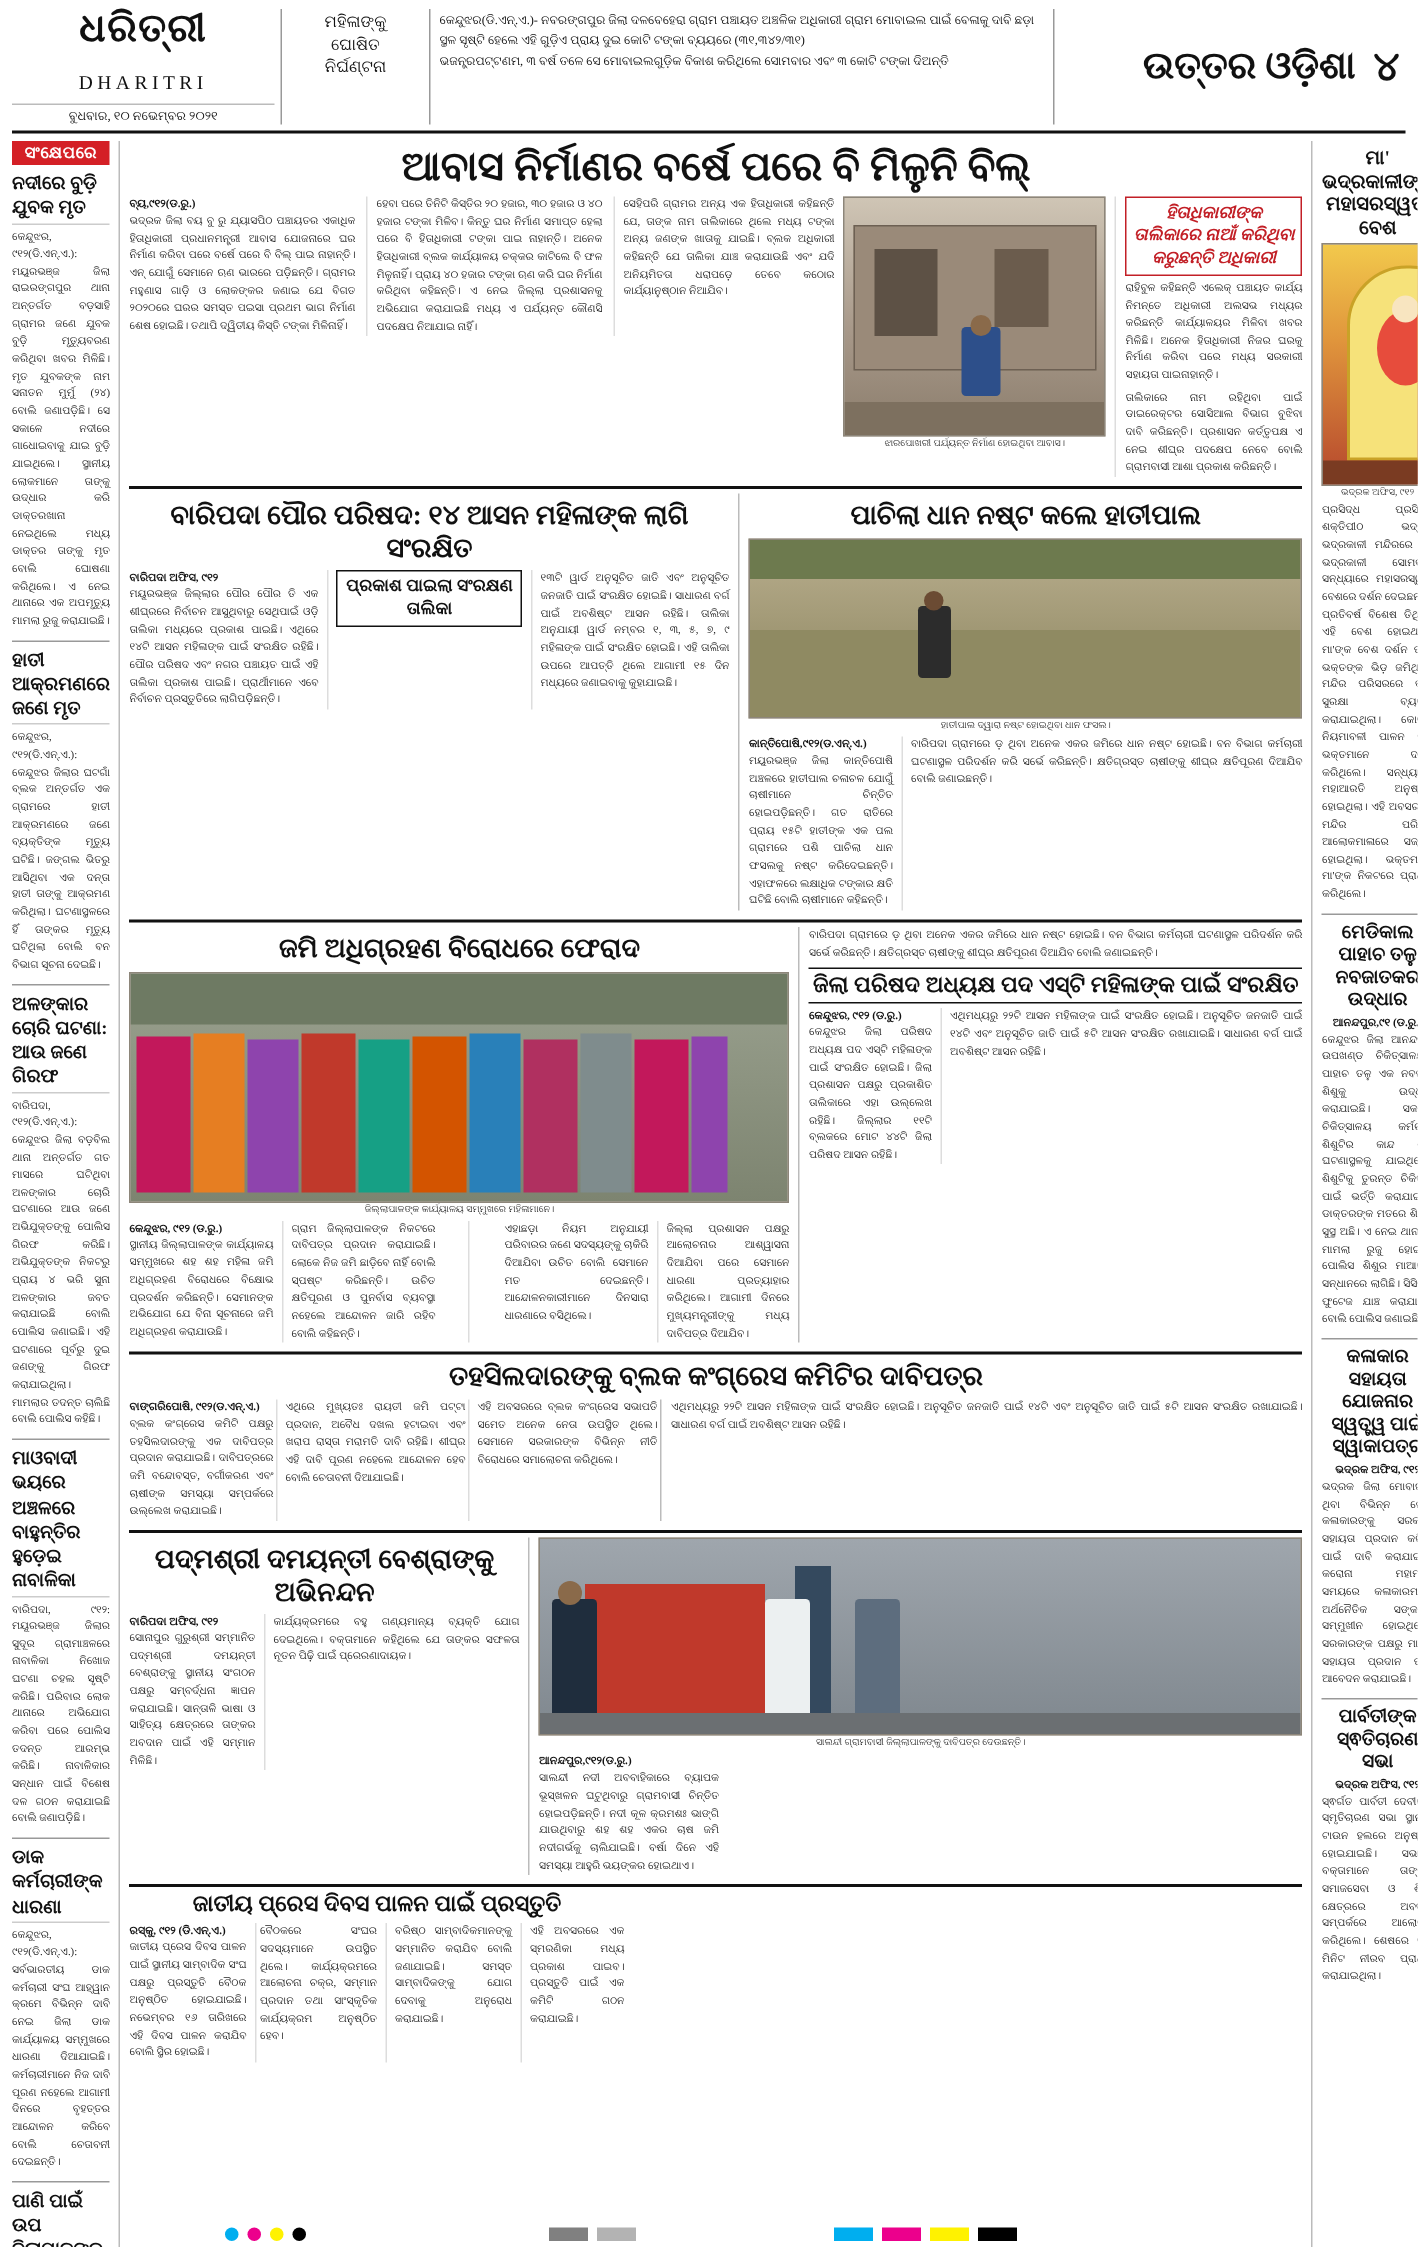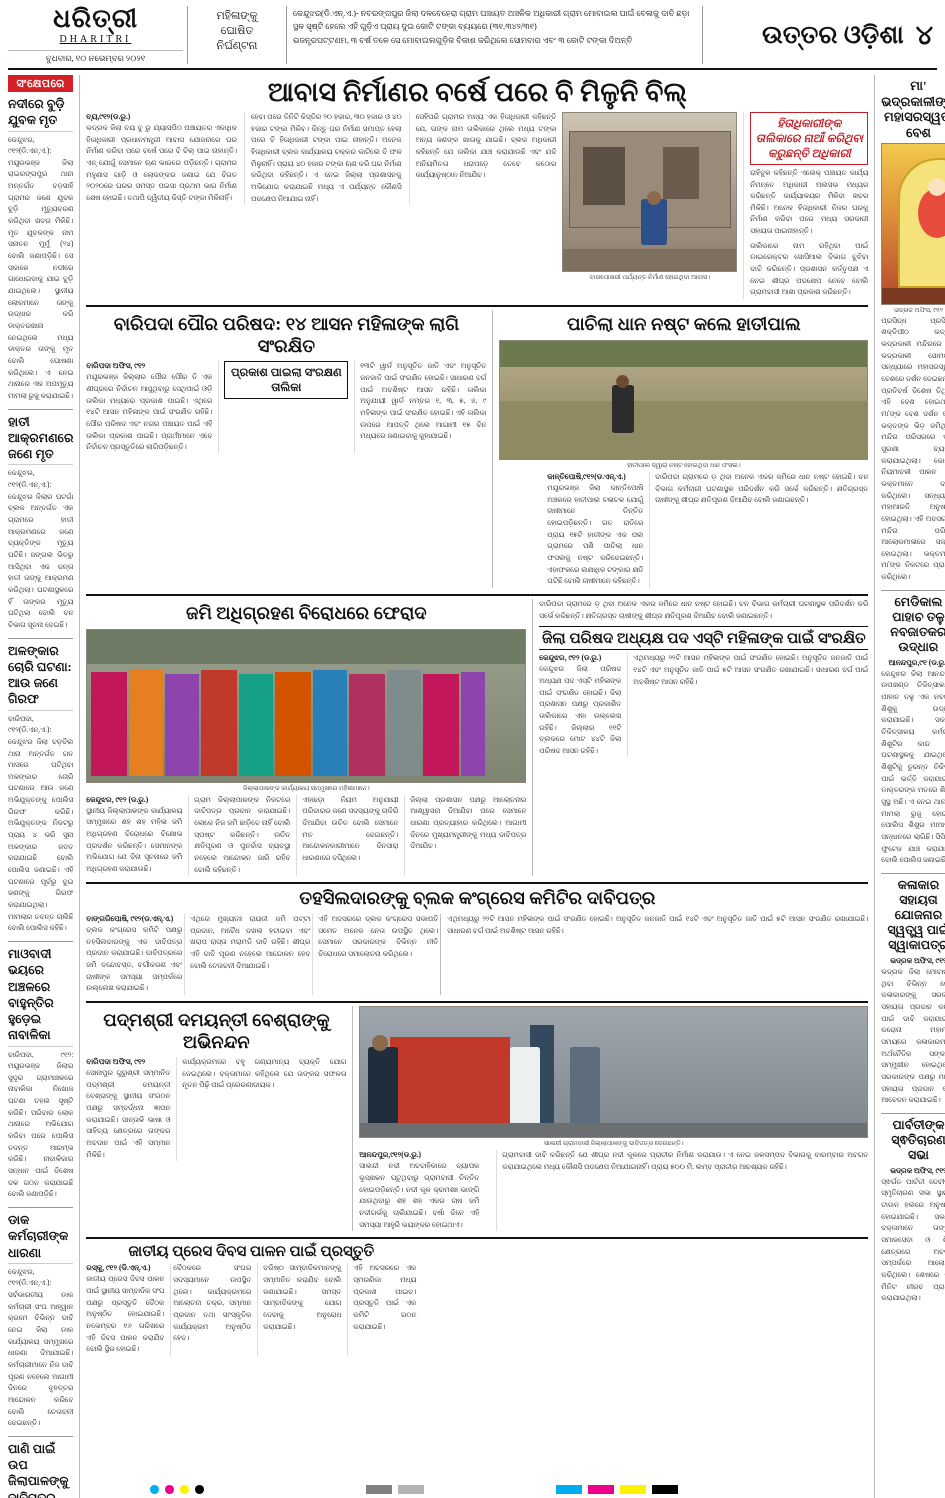--- a/index.html
+++ b/index.html
@@ -3,21 +3,21 @@
 <meta charset="utf-8">
 <style>
   html,body{margin:0;padding:0;background:#fff;}
   body{width:945px;height:1498px;font-family:"Liberation Serif",serif;color:#111;position:relative;overflow:hidden;}
   .page{width:945px;height:1498px;position:relative;box-sizing:border-box;padding:6px 8px 0 8px;}
 
   
   .masthead{display:flex;align-items:stretch;border-bottom:2px solid #111;padding-bottom:4px;}
   .logo-box{width:175px;text-align:center;border-right:1px solid #999;padding-right:4px;}
   .logo-main{font-size:26px;font-weight:bold;letter-spacing:1px;line-height:1;}
-  .logo-sub{font-size:10px;letter-spacing:3px;margin-top:1px;text-decoration:underline;}
+  .logo-sub{font-size:13px;letter-spacing:3px;margin-top:15px;}
   .logo-date{font-size:8.5px;margin-top:6px;border-top:1px solid #bbb;padding-top:2px;}
   .mh-col2{width:90px;text-align:center;font-size:11px;line-height:1.35;border-right:1px solid #999;padding:2px 4px;font-weight:normal;}
   .mh-col3{flex:1;font-size:8.2px;line-height:1.5;padding:2px 6px;border-right:1px solid #999;}
   .mh-col3 div{margin-bottom:1px;}
   .mh-right{width:230px;text-align:right;display:flex;align-items:center;justify-content:flex-end;gap:12px;padding-right:4px;}
   .mh-title{font-size:25px;font-weight:bold;}
   .mh-page{font-size:27px;font-weight:bold;}
 
   
   .body-wrap{display:flex;gap:6px;margin-top:5px;}
@@ -184,21 +184,21 @@
         <div style="flex:1;border-left:1px solid #bbb;padding-left:6px;">
           <div class="h2">ପାଚିଲା ଧାନ ନଷ୍ଟ କଲେ ହାତୀପାଲ</div>
           <div class="photo" style="height:118px;">
             <div class="ph-sky" style="background:linear-gradient(#b9ae8e,#9c9470 60%,#7f7a58);"></div>
             <div style="position:absolute;left:0;bottom:0;width:100%;height:58px;background:#8f8a62;"></div>
             <div class="person" style="left:112px;top:44px;width:22px;height:48px;background:#2c2c2c;"></div>
             <div class="person" style="left:116px;top:34px;width:13px;height:13px;border-radius:50%;background:#6b4b33;"></div>
             <div style="position:absolute;left:0;top:0;width:100%;height:26px;background:#6d7a4e;"></div>
           </div>
           <div class="cap">ହାତୀପାଲ ଦ୍ୱାରା ନଷ୍ଟ ହୋଇଥିବା ଧାନ ଫସଲ।</div>
-          <div style="display:flex;gap:6px;margin-top:2px;margin-left:48px;">
+          <div style="display:flex;gap:6px;margin-top:2px;">
             <div style="width:96px;">
               <div class="byline">କାନ୍ତିପୋଷି,୯୧୨(ଡ.ଏନ୍.ଏ.)</div>
               <div class="txt">ମୟୂରଭଞ୍ଜ ଜିଲା କାନ୍ତିପୋଷି ଅଞ୍ଚଳରେ ହାତୀପାଲ ଚଳାଚଳ ଯୋଗୁଁ ଚାଷୀମାନେ ଚିନ୍ତିତ ହୋଇପଡ଼ିଛନ୍ତି। ଗତ ରାତିରେ ପ୍ରାୟ ୧୫ଟି ହାତୀଙ୍କ ଏକ ପଲ ଗ୍ରାମରେ ପଶି ପାଚିଲା ଧାନ ଫସଲକୁ ନଷ୍ଟ କରିଦେଇଛନ୍ତି। ଏହାଫଳରେ ଲକ୍ଷାଧିକ ଟଙ୍କାର କ୍ଷତି ଘଟିଛି ବୋଲି ଚାଷୀମାନେ କହିଛନ୍ତି।</div>
             </div>
             <div style="flex:1;border-left:1px solid #ddd;padding-left:5px;">
               <div class="txt">ବାରିପଦା ଗ୍ରାମରେ ଡ଼ ଥିବା ଅନେକ ଏକର ଜମିରେ ଧାନ ନଷ୍ଟ ହୋଇଛି। ବନ ବିଭାଗ କର୍ମଚାରୀ ଘଟଣାସ୍ଥଳ ପରିଦର୍ଶନ କରି ସର୍ଭେ କରିଛନ୍ତି। କ୍ଷତିଗ୍ରସ୍ତ ଚାଷୀଙ୍କୁ ଶୀଘ୍ର କ୍ଷତିପୂରଣ ଦିଆଯିବ ବୋଲି ଜଣାଇଛନ୍ତି।</div>
             </div>
           </div>
         </div>
       </div>
@@ -225,21 +225,21 @@
           </div>
           <div class="cap">ଜିଲ୍ଲାପାଳଙ୍କ କାର୍ଯ୍ୟାଳୟ ସମ୍ମୁଖରେ ମହିଳାମାନେ।</div>
           <div style="display:flex;gap:6px;margin-top:2px;">
             <div style="width:96px;">
               <div class="byline">କେନ୍ଦୁଝର, ୯୧୨ (ଡ.ରୁ.)</div>
               <div class="txt">ସ୍ଥାନୀୟ ଜିଲ୍ଲାପାଳଙ୍କ କାର୍ଯ୍ୟାଳୟ ସମ୍ମୁଖରେ ଶହ ଶହ ମହିଳା ଜମି ଅଧିଗ୍ରହଣ ବିରୋଧରେ ବିକ୍ଷୋଭ ପ୍ରଦର୍ଶନ କରିଛନ୍ତି। ସେମାନଙ୍କ ଅଭିଯୋଗ ଯେ ବିନା ସୂଚନାରେ ଜମି ଅଧିଗ୍ରହଣ କରାଯାଉଛି।</div>
             </div>
             <div style="width:96px;border-left:1px solid #ddd;padding-left:5px;">
               <div class="txt">ଗ୍ରାମ ଜିଲ୍ଲାପାଳଙ୍କ ନିକଟରେ ଦାବିପତ୍ର ପ୍ରଦାନ କରାଯାଇଛି। ଲୋକେ ନିଜ ଜମି ଛାଡ଼ିବେ ନାହିଁ ବୋଲି ସ୍ପଷ୍ଟ କରିଛନ୍ତି। ଉଚିତ କ୍ଷତିପୂରଣ ଓ ପୁନର୍ବାସ ବ୍ୟବସ୍ଥା ନହେଲେ ଆନ୍ଦୋଳନ ଜାରି ରହିବ ବୋଲି କହିଛନ୍ତି।</div>
             </div>
-            <div style="width:96px;border-left:1px solid #ddd;padding-left:5px;">
+            <div style="width:96px;border-left:1px solid #ddd;padding-left:23px;margin-left:16px;">
               <div class="txt">ଏହାଛଡ଼ା ନିୟମ ଅନୁଯାୟୀ ପରିବାରର ଜଣେ ସଦସ୍ୟଙ୍କୁ ଚାକିରି ଦିଆଯିବା ଉଚିତ ବୋଲି ସେମାନେ ମତ ଦେଇଛନ୍ତି। ଆନ୍ଦୋଳନକାରୀମାନେ ଦିନସାରା ଧାରଣାରେ ବସିଥିଲେ।</div>
             </div>
             <div style="flex:1;border-left:1px solid #ddd;padding-left:5px;">
               <div class="txt">ଜିଲ୍ଲା ପ୍ରଶାସନ ପକ୍ଷରୁ ଆଲୋଚନାର ଆଶ୍ୱାସନା ଦିଆଯିବା ପରେ ସେମାନେ ଧାରଣା ପ୍ରତ୍ୟାହାର କରିଥିଲେ। ଆଗାମୀ ଦିନରେ ମୁଖ୍ୟମନ୍ତ୍ରୀଙ୍କୁ ମଧ୍ୟ ଦାବିପତ୍ର ଦିଆଯିବ।</div>
             </div>
           </div>
         </div>
         <div style="flex:1;border-left:1px solid #bbb;padding-left:6px;">
           <div class="txt" style="margin-bottom:4px;">ବାରିପଦା ଗ୍ରାମରେ ଡ଼ ଥିବା ଅନେକ ଏକର ଜମିରେ ଧାନ ନଷ୍ଟ ହୋଇଛି। ବନ ବିଭାଗ କର୍ମଚାରୀ ଘଟଣାସ୍ଥଳ ପରିଦର୍ଶନ କରି ସର୍ଭେ କରିଛନ୍ତି। କ୍ଷତିଗ୍ରସ୍ତ ଚାଷୀଙ୍କୁ ଶୀଘ୍ର କ୍ଷତିପୂରଣ ଦିଆଯିବ ବୋଲି ଜଣାଇଛନ୍ତି।</div>
           <div class="h3 hdrule">ଜିଲା ପରିଷଦ ଅଧ୍ୟକ୍ଷ ପଦ ଏସ୍‌ଟି ମହିଳାଙ୍କ ପାଇଁ ସଂରକ୍ଷିତ</div>
@@ -300,23 +300,20 @@
             <div class="person" style="left:12px;top:28px;width:16px;height:16px;border-radius:50%;background:#8a6a4a;"></div>
             <div class="person" style="left:150px;top:40px;width:30px;height:84px;background:#ecf0f1;"></div>
             <div class="person" style="left:210px;top:40px;width:30px;height:84px;background:#5d6d7e;"></div>
             <div style="position:absolute;left:0;bottom:0;width:100%;height:14px;background:#6b6f72;"></div>
           </div>
           <div class="cap">ସାଲନ୍ଦୀ ଗ୍ରାମବାସୀ ଜିଲ୍ଲାପାଳଙ୍କୁ ଦାବିପତ୍ର ଦେଉଛନ୍ତି।</div>
           <div style="display:flex;gap:17px;margin-top:2px;">
             <div style="width:120px;">
               <div class="byline">ଆନନ୍ଦପୁର,୯୧୨(ଡ.ରୁ.)</div>
               <div class="txt">ସାଲନ୍ଦୀ ନଦୀ ଅବବାହିକାରେ ବ୍ୟାପକ ଭୂସ୍ଖଳନ ଘଟୁଥିବାରୁ ଗ୍ରାମବାସୀ ଚିନ୍ତିତ ହୋଇପଡ଼ିଛନ୍ତି। ନଦୀ କୂଳ କ୍ରମଶଃ ଭାଙ୍ଗି ଯାଉଥିବାରୁ ଶହ ଶହ ଏକର ଚାଷ ଜମି ନଦୀଗର୍ଭକୁ ଚାଲିଯାଇଛି। ବର୍ଷା ଦିନେ ଏହି ସମସ୍ୟା ଆହୁରି ଭୟଙ୍କର ହୋଇଥାଏ।</div>
-            </div>
-            <div style="flex:1;border-left:1px solid #ddd;padding-left:5px;">
-              <div class="txt">ଗ୍ରାମବାସୀ ଦାବି କରିଛନ୍ତି ଯେ ଶୀଘ୍ର ନଦୀ କୂଳରେ ପ୍ରାଚୀର ନିର୍ମାଣ କରାଯାଉ। ଏ ନେଇ ଜଳସମ୍ପଦ ବିଭାଗକୁ ବାରମ୍ବାର ଅବଗତ କରାଯାଇଥିଲେ ମଧ୍ୟ କୌଣସି ପଦକ୍ଷେପ ନିଆଯାଇନାହିଁ। ପ୍ରାୟ ୫୦୦ ମି. ଲମ୍ବ ପ୍ରାଚୀର ଆବଶ୍ୟକ ରହିଛି।</div>
             </div>
           </div>
         </div>
       </div>
 
       <div class="topline"></div>
 
       <div style="width:330px;">
         <div class="h3">ଜାତୀୟ ପ୍ରେସ ଦିବସ ପାଳନ ପାଇଁ ପ୍ରସ୍ତୁତି</div>
         <div style="display:flex;gap:6px;">

